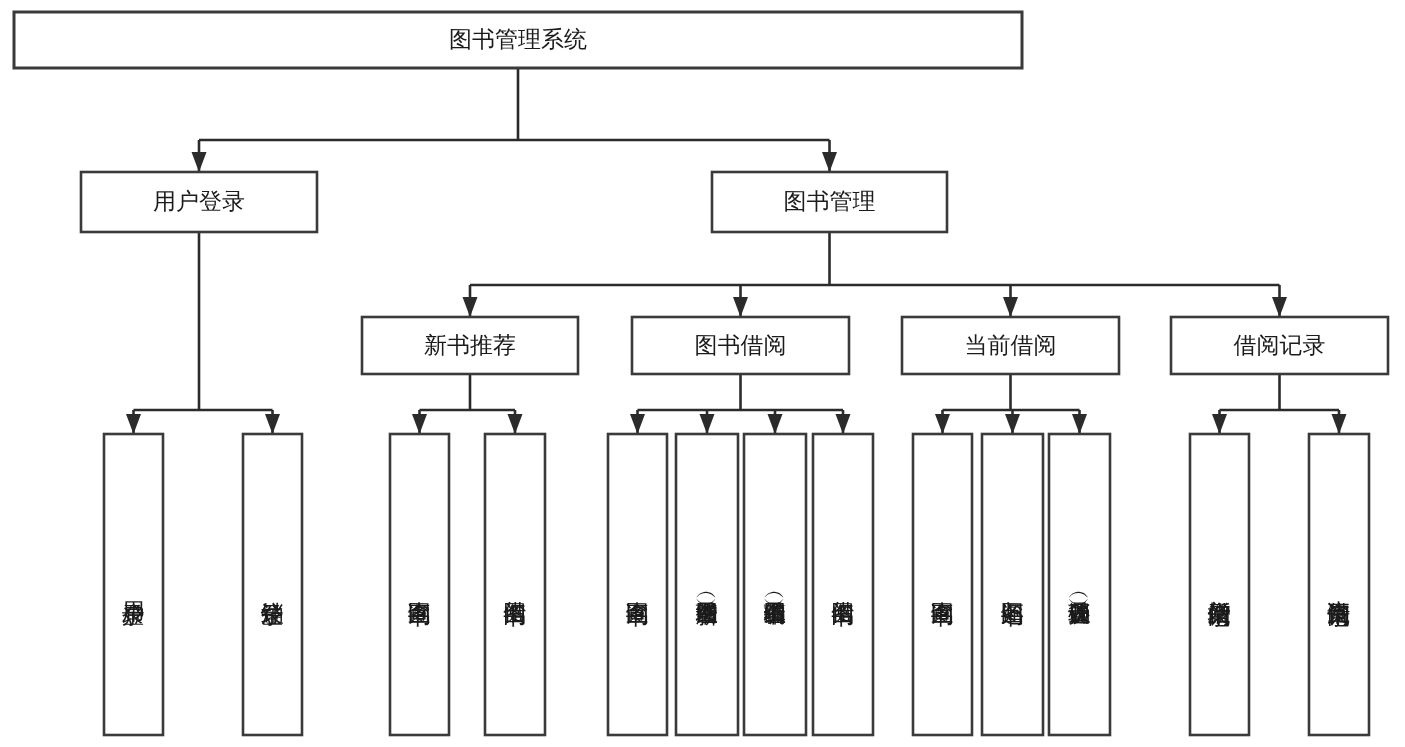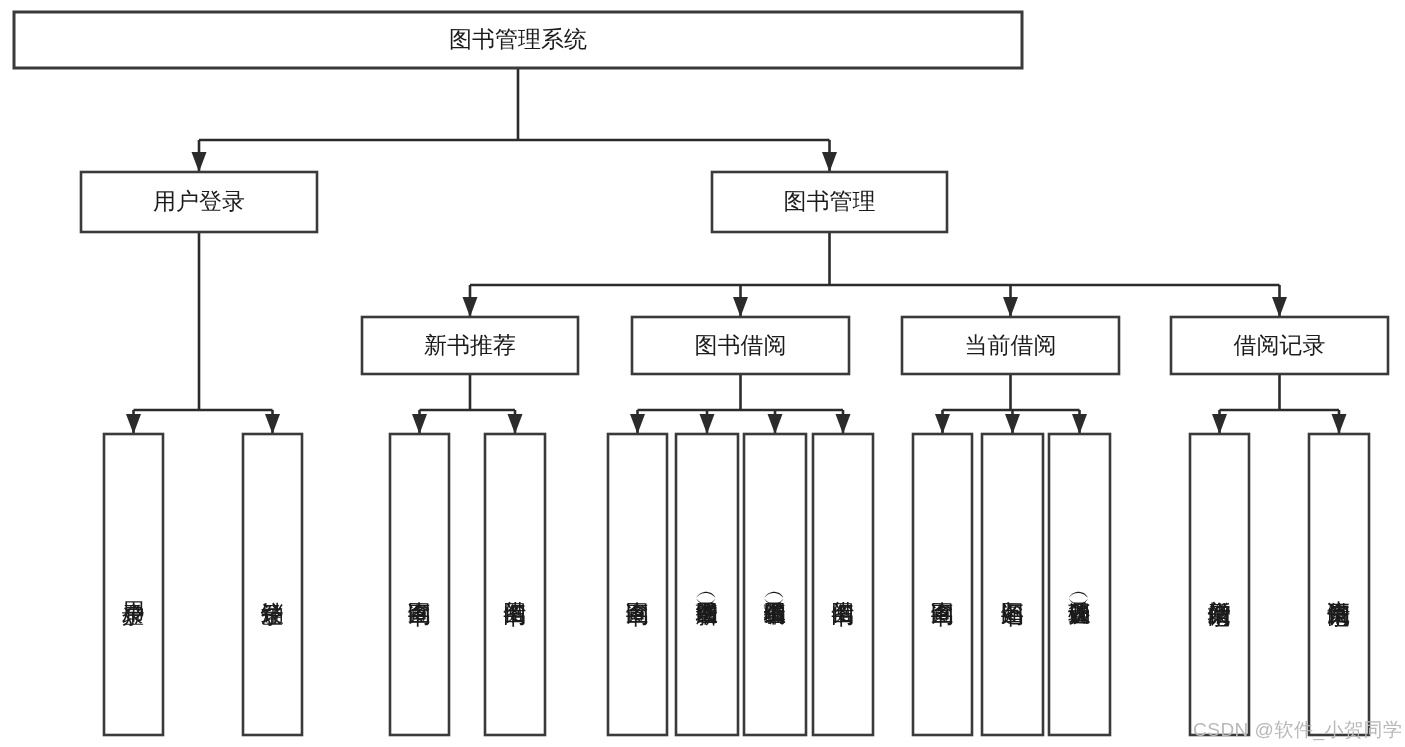--- a/index.html
+++ b/index.html
@@ -207,14 +207,13 @@
       <div class="leaf-label-wrap" style="left: 1049px; top: 434px; width: 61px; height: 301px;">
         <span class="leaf-label narrow">确认归还（管理员）</span>
       </div>
       <div class="leaf-label-wrap" style="left: 1190px; top: 434px; width: 59px; height: 301px;">
         <span class="leaf-label">新增借阅记录</span>
       </div>
       <div class="leaf-label-wrap" style="left: 1309px; top: 434px; width: 60px; height: 301px;">
         <span class="leaf-label">查询借阅记录</span>
       </div>
     </div>
-  <div class="watermark" style="left: 1193px; top: 717px;">CSDN @软件_小贺同学</div>
 </div>
 
 </body></html>

